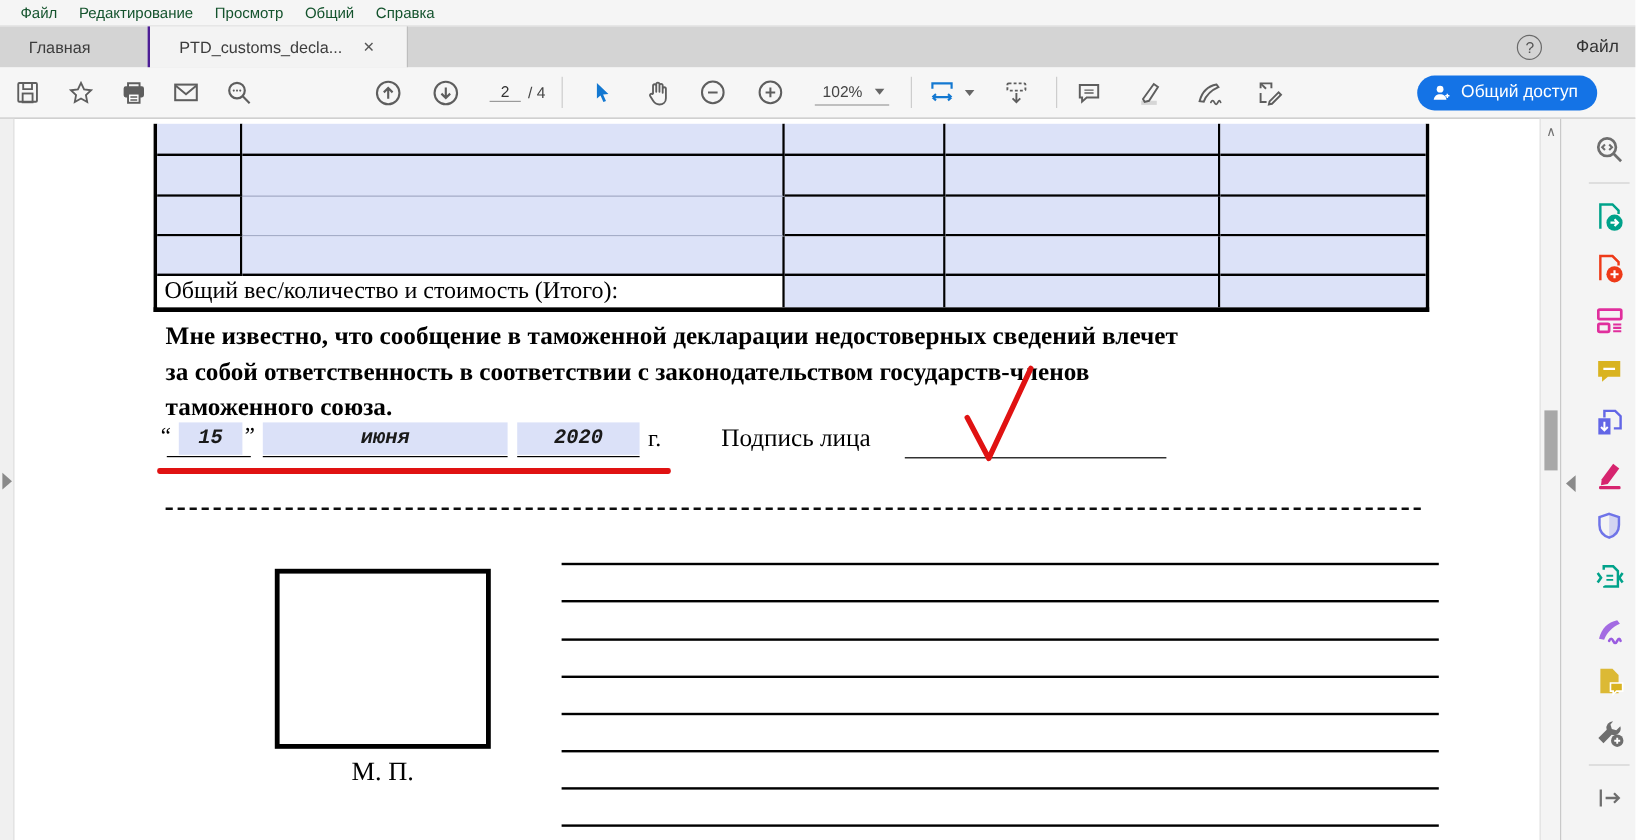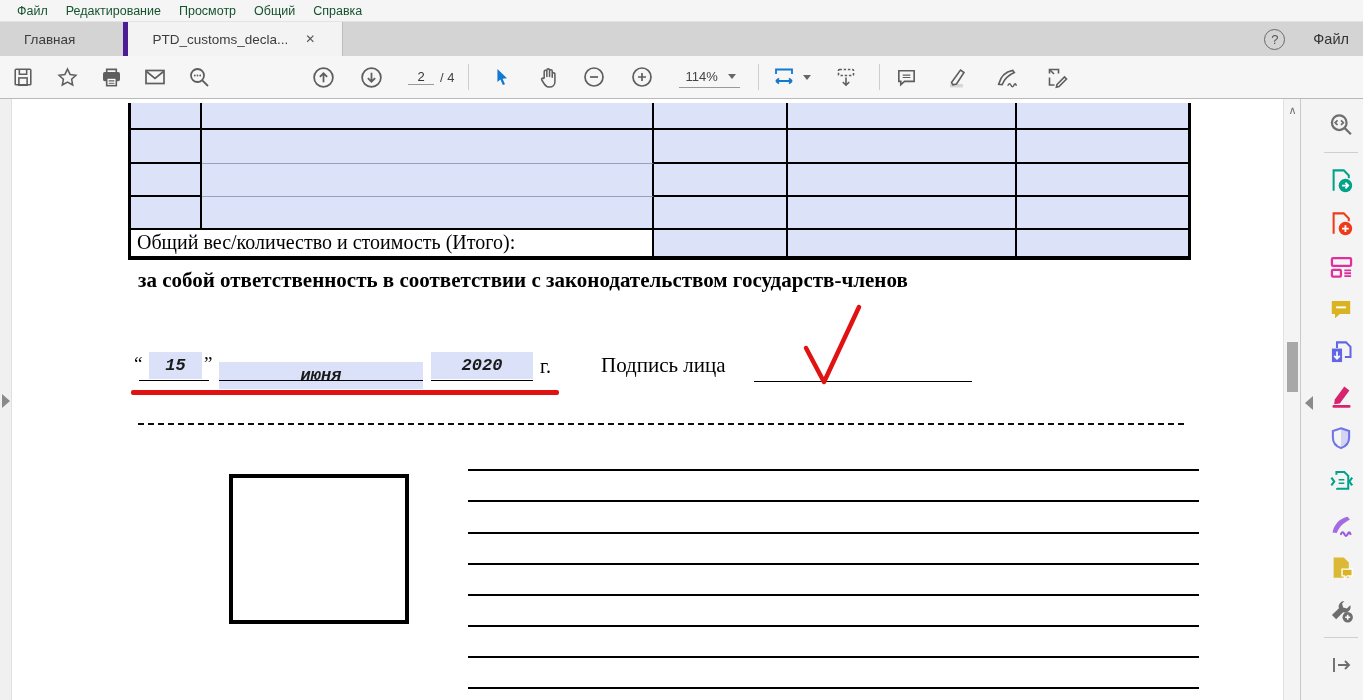--- a/index.html
+++ b/index.html
@@ -9,21 +9,21 @@
 
   
   .menubar { height:22px; background:#f5f5f5; display:flex; align-items:center;
     padding-left:8px; gap:0; border-bottom:1px solid #e3e3e3; }
   .menubar .mitem { font-size:12.5px; color:#14532d; padding:2px 9px; cursor:default; }
 
   
   .tabbar { height:34px; background:#d4d4d4; display:flex; align-items:stretch; position:relative; }
   .tab { display:flex; align-items:center; padding:0 24px; font-size:13.5px; color:#3c3c3c; }
   .tab.plain { background:transparent; }
-  .tab.active { background:#f3f3f3; border-left:5px solid #4c1d95; border-right:1px solid #bdbdbd;
+  .tab.active { background:#f3f3f3; border-left:2px solid #4c1d95; border-right:1px solid #bdbdbd;
     margin-left:24px; gap:14px; min-width:178px; }
   .tab .close { font-size:12px; color:#555; padding:2px 3px; line-height:1; }
   .tabbar-right { position:absolute; right:14px; top:0; height:34px; display:flex; align-items:center; gap:28px; }
   .help-circle { width:21px; height:21px; border:1.6px solid #6a6a6a; border-radius:50%;
     color:#555; font-size:13px; display:flex; align-items:center; justify-content:center; }
   .signin { font-size:14.5px; color:#333; }
 
   
   .toolbar { height:43px; background:#f6f6f6; border-bottom:1px solid #b9b9b9;
     display:flex; align-items:center; color:#595959; }
@@ -82,21 +82,21 @@
   .trow.total .tcell { border-bottom:none; }
 
   .decl-par { position:absolute; left:125px; top:163px; width:1050px;
     font-family:"Liberation Serif", serif; font-weight:bold; font-size:21px; line-height:29.5px; color:#000; }
 
   .date-quote { position:absolute; top:250px; font-family:"Liberation Serif", serif; font-size:19px; color:#000; }
   .ffield { position:absolute; top:249px; height:27px; background:#dbe1f8; display:flex;
     align-items:center; justify-content:center; font-family:"Liberation Mono", monospace;
     font-style:italic; font-weight:bold; font-size:17px; color:#1a1a1a; }
   .f-day { left:136px; width:53px; }
-  .f-month { left:206px; width:204px;margin-top:10px; }
+  .f-month { left:206px; width:204px; }
   .f-year { left:418px; width:102px; }
   .g-suffix { position:absolute; left:527px; top:252px; font-family:"Liberation Serif", serif; font-size:20px; }
   .u-line { position:absolute; height:0; border-top:1.5px solid #000; }
   .sig-label { position:absolute; left:588px; top:250px; font-family:"Liberation Serif", serif; font-size:21px; }
   .red-underline { position:absolute; left:118px; top:287px; width:428px; height:5px;
     background:#e01212; border-radius:2px; }
   .vmark { position:absolute; left:770px; top:195px; }
 
   .dash-sep { position:absolute; left:125px; top:320px; width:1046px; height:0;
     border-top:2.5px dashed #0d0d0d; }
@@ -202,21 +202,21 @@
           <path d="M8 12h8"></path>
         </svg>
     </div>
     <div class="tbtn" style="margin-left:18px">
       <svg width="24" height="24" viewBox="0 0 24 24" fill="none" stroke="#5e5e5e" stroke-width="1.7">
         <circle cx="12" cy="12" r="9"></circle>
           <path d="M8 12h8M12 8v8"></path>
         </svg>
     </div>
     <div class="zoom-box" style="margin-left:22px">
-      <span class="zval">114%</span>
+      <span class="zval">102%</span>
       <span class="caret-down"></span>
     </div>
 
     <div class="tsep" style="margin-left:18px"></div>
 
     <div class="tbtn" style="margin-left:10px">
       <svg width="24" height="24" viewBox="0 0 24 24" fill="none" stroke="#1378d1" stroke-width="1.8">
         <path d="M4 9V4.5h16V9"></path>
           <path d="M4 16h16M4 16l3-2.6M4 16l3 2.6M20 16l-3-2.6M20 16l-3 2.6"></path>
         </svg>
@@ -250,20 +250,28 @@
         </svg>
     </div>
     <div class="tbtn" style="margin-left:20px">
       <svg width="24" height="24" viewBox="0 0 24 24" fill="none" stroke="#5e5e5e" stroke-width="1.6">
         <path d="M4.5 8.5v-4h9v4M4.5 12.5V20h5"></path>
           <path d="M4.5 4.5L9 9"></path>
         <path d="M12 19.5l7.5-7.5 2 2L14 21.5l-2.6.6z"></path>
         </svg>
     </div>
 
+    <div class="share-btn">
+      <svg width="17" height="17" viewBox="0 0 24 24" fill="#fff">
+        <circle cx="10" cy="7.5" r="4"></circle>
+          <path d="M2.5 20c.6-4.4 3.6-6.5 7.5-6.5s6.9 2.1 7.5 6.5z"></path>
+        <path d="M18.5 12.8v5M16 15.3h5" stroke="#fff" stroke-width="1.8" fill="none"></path>
+        </svg>
+      <span>Общий доступ</span>
+    </div>
   </div>
 
   <div class="content">
 
     <div class="left-strip">
       <div class="left-expand"></div>
     </div>
 
     <div class="page">
 
@@ -298,21 +306,23 @@
         </div>
         <div class="trow total" style="height:26px">
           <div class="total-cell">Общий вес/количество и стоимость (Итого):</div>
           <div class="tcell c3"></div>
           <div class="tcell c4"></div>
           <div class="tcell c5 last"></div>
         </div>
       </div>
 
       <div class="decl-par">
+        <div>Мне известно, что сообщение в таможенной декларации недостоверных сведений влечет</div>
         <div>за собой ответственность в соответствии с законодательством государств-членов</div>
+        <div>таможенного союза.</div>
       </div>
 
       <span class="date-quote" style="left:121px">“</span>
       <div class="ffield f-day">15</div>
       <span class="date-quote" style="left:191px">”</span>
       <div class="ffield f-month">июня</div>
       <div class="ffield f-year">2020</div>
       <span class="g-suffix">г.</span>
 
       <div class="u-line" style="left:126px; top:277px; width:70px"></div>
@@ -323,20 +333,21 @@
       <div class="u-line" style="left:741px; top:278px; width:218px"></div>
 
       <div class="red-underline"></div>
       <svg class="vmark" width="90" height="90" viewBox="0 0 90 90">
         <path d="M23 50 L41 84 L76 9" fill="none" stroke="#e01212" stroke-width="4.5" stroke-linecap="round" stroke-linejoin="round"></path>
       </svg>
 
       <div class="dash-sep"></div>
 
       <div class="stamp-box"></div>
+      <div class="stamp-label">М. П.</div>
 
       <div class="wline" style="top:366px"></div>
       <div class="wline" style="top:397px"></div>
       <div class="wline" style="top:429px"></div>
       <div class="wline" style="top:460px"></div>
       <div class="wline" style="top:491px"></div>
       <div class="wline" style="top:522px"></div>
       <div class="wline" style="top:553px"></div>
       <div class="wline" style="top:584px"></div>
     </div>

